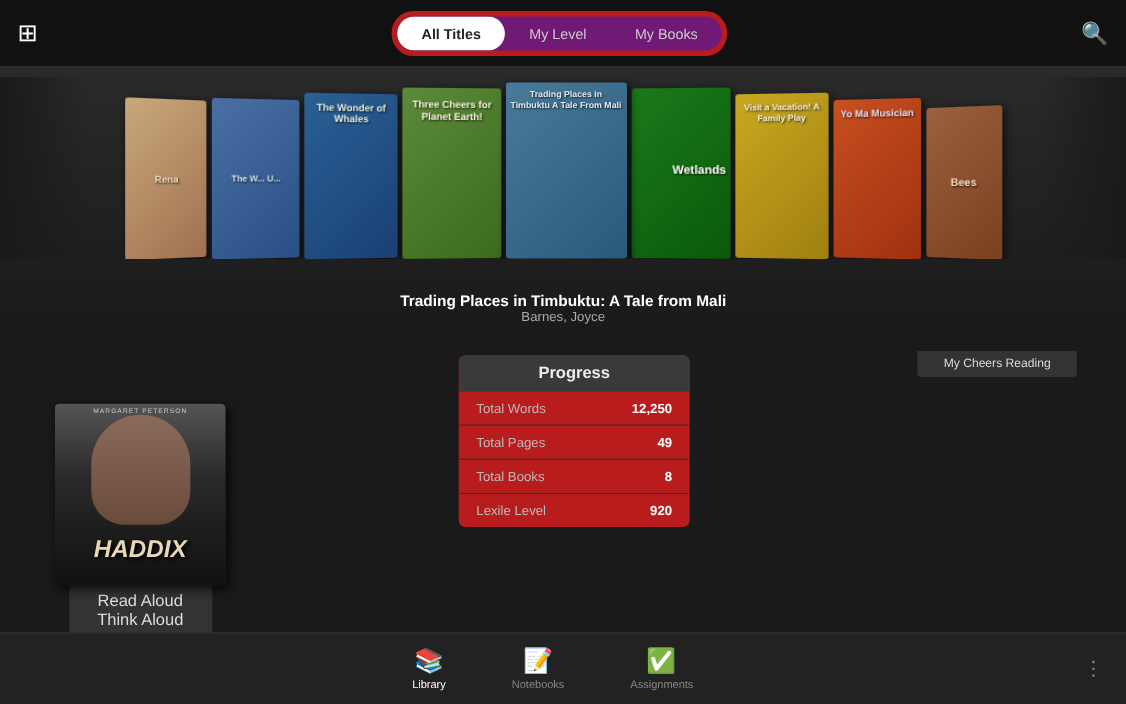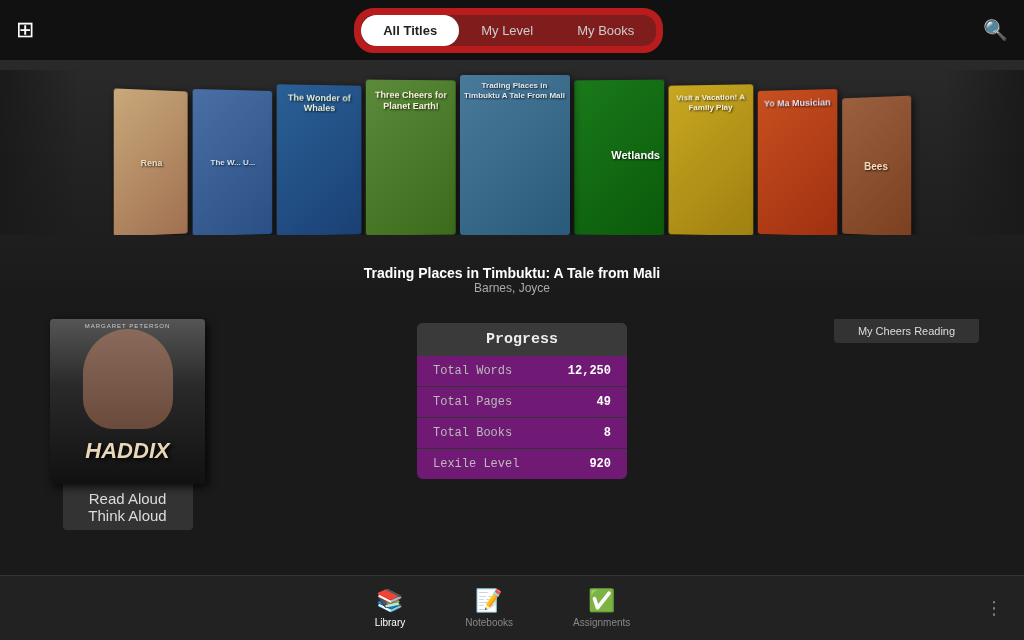--- a/index.html
+++ b/index.html
@@ -24,24 +24,24 @@
       position: relative;
       z-index: 10;
     }
     .grid-icon {
       color: #fff;
       font-size: 22px;
       cursor: pointer;
     }
     .tab-group {
       display: flex;
-      background: #7f1d1d;
+      background: #701a75;
       border-radius: 20px;
       overflow: hidden;
-      border: 7px solid #b91c1c;
+      border: 5px solid #b91c1c;
     }
     .tab-btn {
       padding: 8px 22px;
       color: #ccc;
       font-size: 13px;
       cursor: pointer;
       background: transparent;
       border: none;
       outline: none;
     }
@@ -165,20 +165,21 @@
       background: linear-gradient(160deg, #3a3a3a, #1a1a1a);
       border-radius: 4px;
       overflow: hidden;
       position: relative;
       box-shadow: 3px 3px 10px rgba(0,0,0,0.8);
       display: flex;
       flex-direction: column;
       align-items: center;
       justify-content: flex-end;
       padding: 8px;
+      margin-top: 48px;
     }
     .haddix-bg {
       position: absolute;
       top: 0; left: 0; right: 0; bottom: 0;
       background: linear-gradient(to bottom, #555 0%, #2a2a2a 40%, #111 100%);
     }
     .haddix-face {
       position: absolute;
       top: 10px;
       left: 50%;
@@ -217,25 +218,24 @@
       padding: 6px 12px;
       text-align: center;
       border-radius: 0 0 4px 4px;
       width: 130px;
     }
 
     
     .progress-card {
       flex: 1;
       max-width: 210px;
-      background: #701a75;
+      background: #b91c1c;
       border-radius: 6px;
       overflow: hidden;
       margin-top: 4px;
-      font-family: Liberation Mono, monospace;
     }
     .progress-header {
       background: #3a3a3a;
       text-align: center;
       padding: 8px;
       color: #eee;
       font-size: 15px;
       font-weight: bold;
     }
     .progress-row {

